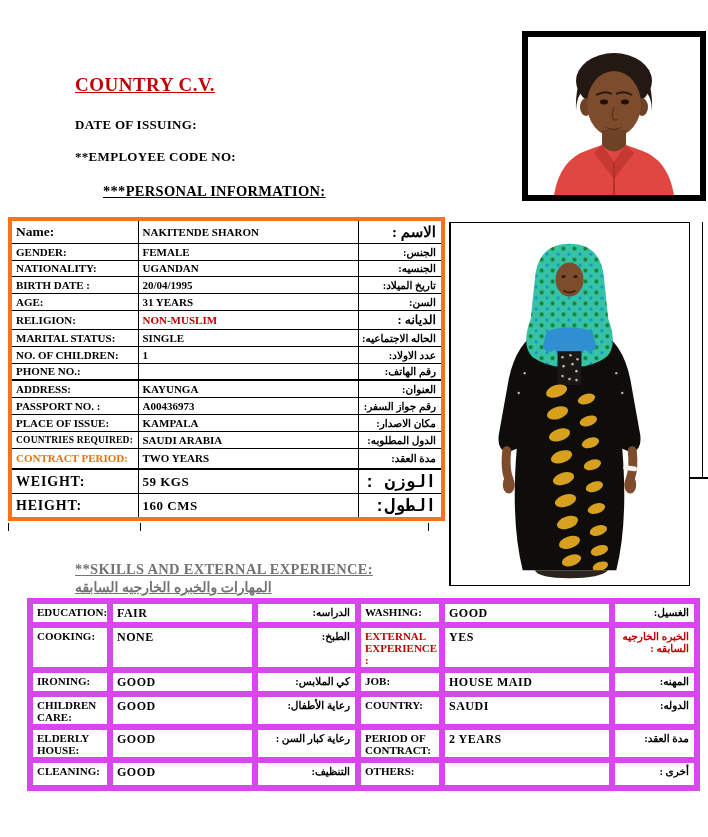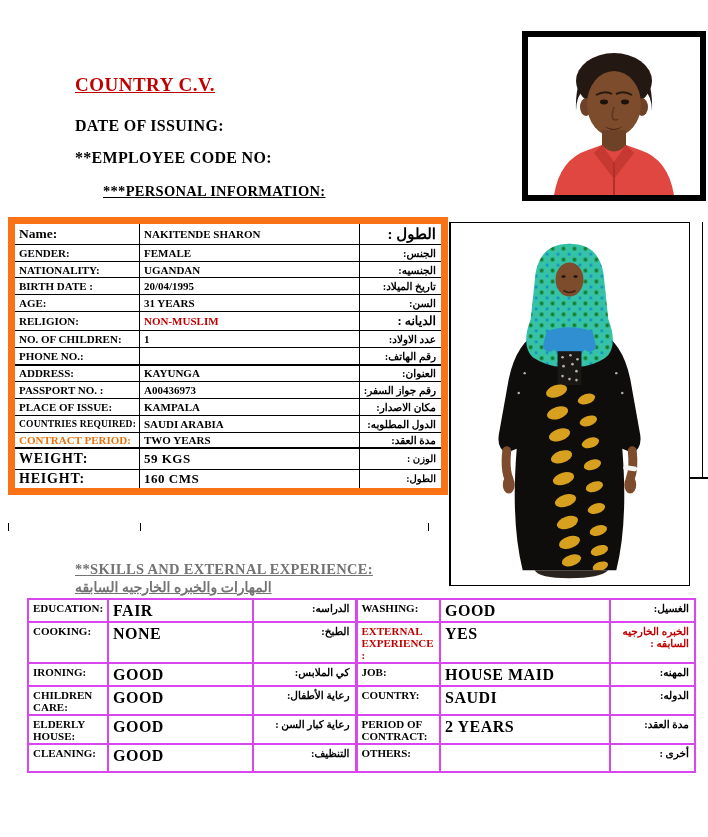--- a/index.html
+++ b/index.html
@@ -8,80 +8,80 @@
     position:relative; width:708px; height:837px; background:#ffffff;
     font-family:"Liberation Serif","DejaVu Serif",serif; color:#000;
     overflow:hidden;
   }
   
   .h-title {
     position:absolute; left:75px; top:74px;
     font-size:19px; font-weight:bold; color:#C00000;
     text-decoration:underline; letter-spacing:.5px;
   }
-  .h-line { position:absolute; left:75px; font-size:16px; font-weight:bold; letter-spacing:.3px; }
+  .h-line { position:absolute; left:75px; font-size:13px; font-weight:bold; letter-spacing:.3px; }
   .h-date { top:117px; }
   .h-code { top:149px; }
   .h-personal { top:183px; font-size:14.5px; text-decoration:underline;margin-left:28px; }
   .h-skills { position:absolute; left:75px; top:561px; color:#737373; font-weight:bold; }
   .h-skills .en { font-size:14.5px; text-decoration:underline; letter-spacing:.3px; }
   .h-skills .ar { font-size:14px; text-decoration:underline; margin-top:1px; }
 
   
   .headshot-frame {
     position:absolute; left:522px; top:31px; width:184px; height:170px;
     border:6px solid #000; background:#fff;
   }
   .headshot-frame svg { width:100%; height:100%; display:block; }
 
   
   table.pi {
     position:absolute; left:8px; top:217px; width:433px;
     border-collapse:collapse; table-layout:fixed;
-    border:7px solid #f97316;
+    border:4px solid #f97316;
     padding-left:20px;
   }
   table.pi td {
     border:1px solid #000; vertical-align:middle;
     font-size:11px; font-weight:bold; padding:1px 3px 1px 4px;
     overflow:hidden; white-space:nowrap;
   }
   table.pi td.c-ar { direction:rtl; text-align:right; padding-right:5px; font-size:10.5px; }
   tr.r-name td.c-label { font-size:13.5px; }
   tr.r-name td.c-ar { font-size:15px; }
   tr.r-redval td.c-value { color:#C00000; }
   tr.r-redval td.c-ar { font-size:12.5px;margin-left:24px; }
   tr.r-orange td.c-label { color:#E8720C; }
   tr.r-small td.c-label { font-size:9.5px; letter-spacing:.2px; }
   tr.r-big td.c-label { font-size:14px; letter-spacing:.8px;font-family:Liberation Serif, serif; }
   tr.r-big td.c-value { font-size:13px; letter-spacing:.5px; }
-  tr.r-big td.c-ar { font-size:10px; }
+  tr.r-big td.c-ar { font-size:17px;font-family:Liberation Mono, monospace; }
   tr.t-thick td { border-top-width:2px; }
   .stub { position:absolute; width:0; height:8px; border-left:1px solid #000; top:523px; }
 
   
   .body-cell {
     position:absolute; left:449px; top:222px; width:241px; height:364px;
     border:1px solid #000; border-left-width:2px; background:#fff;
   }
   .body-cell svg { width:100%; height:100%; display:block; }
   .edge-vline { position:absolute; left:702px; top:222px; height:256px; width:0; border-left:1.5px solid #000; }
   .edge-hline { position:absolute; left:689px; top:477px; width:19px; height:0; border-top:2px solid #000; }
 
   
   table.sk {
     position:absolute; left:27px; top:598px; width:667px;
     border-collapse:collapse; table-layout:fixed;
     border:2px solid #000;
   }
   table.sk td {
-    border:2px solid #d946ef; vertical-align:top;
+    border:6px solid #d946ef; vertical-align:top;
     font-size:11px; font-weight:bold; padding:2px 3px 1px 4px; overflow:hidden;
   }
-  table.sk td.s-value { font-size:16px; letter-spacing:.5px; }
+  table.sk td.s-value { font-size:12px; letter-spacing:.5px; }
   table.sk td.s-ar { direction:rtl; text-align:right; padding-right:5px; font-size:10.5px; }
   table.sk td.s-div { border-left-width:3px; }
   table.sk td.s-red { color:#C00000; }
 </style>
 </head>
 <body>
 
 <div class="page">
 
   <div class="h-title">COUNTRY C.V.</div>
@@ -113,21 +113,21 @@
   <table class="pi">
     <colgroup>
         <col style="width:128px">
         <col style="width:220px">
         <col style="width:85px">
       </colgroup>
     <tbody>
         <tr class="r-name" style="height:24px">
       <td class="c-label">Name:</td>
       <td class="c-value">NAKITENDE SHARON</td>
-      <td class="c-ar" dir="rtl">الطول :</td>
+      <td class="c-ar" dir="rtl">الاسم :</td>
     </tr>
     <tr style="height:17px">
       <td class="c-label">GENDER:</td>
       <td class="c-value">FEMALE</td>
       <td class="c-ar" dir="rtl">الجنس:</td>
     </tr>
     <tr style="height:16px">
       <td class="c-label">NATIONALITY:</td>
       <td class="c-value">UGANDAN</td>
       <td class="c-ar" dir="rtl">الجنسيه:</td>
@@ -141,20 +141,25 @@
       <td class="c-label">AGE:</td>
       <td class="c-value">31 YEARS</td>
       <td class="c-ar" dir="rtl">السن:</td>
     </tr>
     <tr class="r-redval" style="height:17px">
       <td class="c-label">RELIGION:</td>
       <td class="c-value">NON-MUSLIM</td>
       <td class="c-ar" dir="rtl">الديانه :</td>
     </tr>
     <tr style="height:17px">
+      <td class="c-label">MARITAL STATUS:</td>
+      <td class="c-value">SINGLE</td>
+      <td class="c-ar" dir="rtl">الحاله الاجتماعيه:</td>
+    </tr>
+    <tr style="height:17px">
       <td class="c-label">NO. OF CHILDREN:</td>
       <td class="c-value">1</td>
       <td class="c-ar" dir="rtl">عدد الاولاد:</td>
     </tr>
     <tr style="height:17px">
       <td class="c-label">PHONE NO.:</td>
       <td class="c-value"></td>
       <td class="c-ar" dir="rtl">رقم الهاتف:</td>
     </tr>
     <tr class="t-thick" style="height:17px">
@@ -170,21 +175,21 @@
     <tr style="height:17px">
       <td class="c-label">PLACE OF ISSUE:</td>
       <td class="c-value">KAMPALA</td>
       <td class="c-ar" dir="rtl">مكان الاصدار:</td>
     </tr>
     <tr class="r-small" style="height:17px">
       <td class="c-label">COUNTRIES REQUIRED:</td>
       <td class="c-value">SAUDI ARABIA</td>
       <td class="c-ar" dir="rtl">الدول المطلوبه:</td>
     </tr>
-    <tr class="r-orange" style="height:15px">
+    <tr class="r-orange" style="height:21px">
       <td class="c-label">CONTRACT PERIOD:</td>
       <td class="c-value">TWO YEARS</td>
       <td class="c-ar" dir="rtl">مدة العقد:</td>
     </tr>
     <tr class="r-big t-thick" style="height:21px">
       <td class="c-label">WEIGHT:</td>
       <td class="c-value">59 KGS</td>
       <td class="c-ar" dir="rtl">الوزن :</td>
     </tr>
     <tr class="r-big" style="height:21px">

